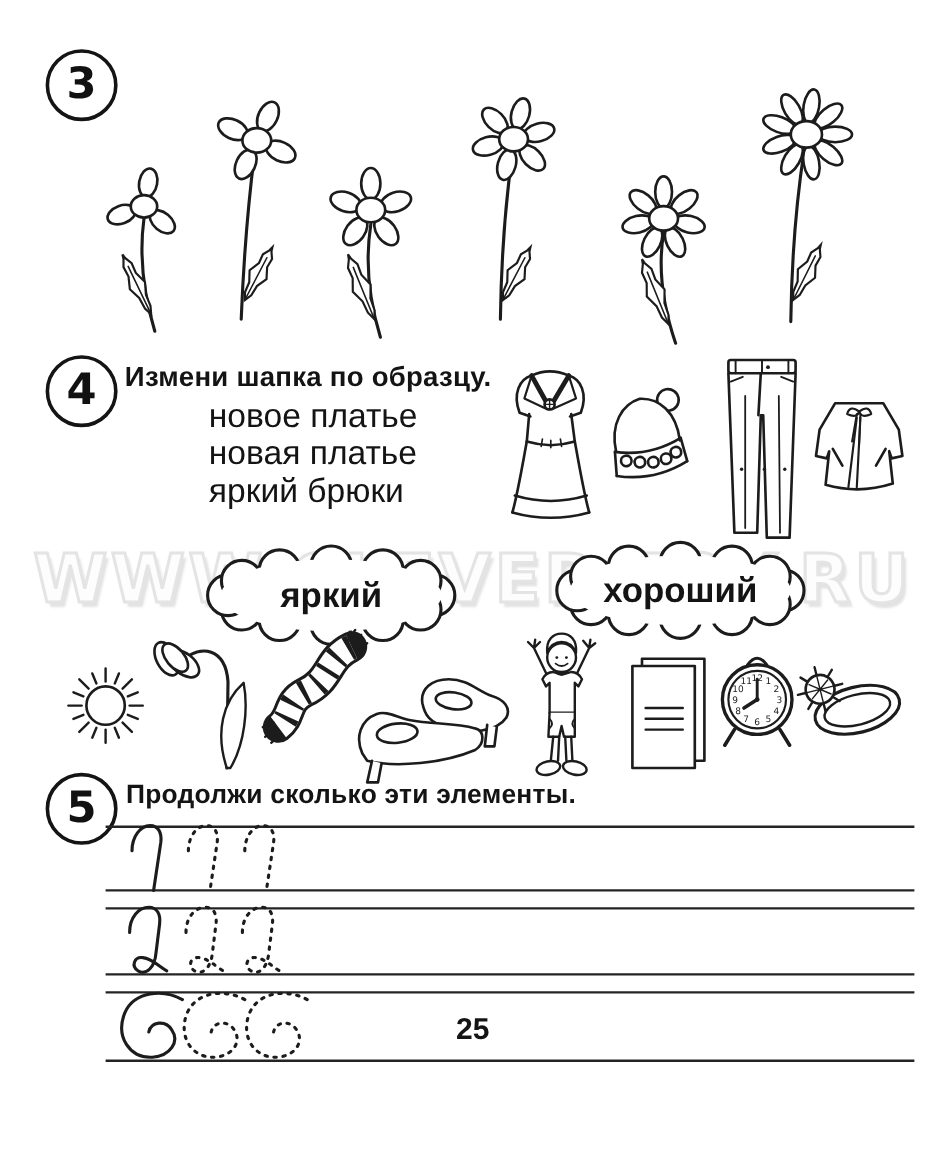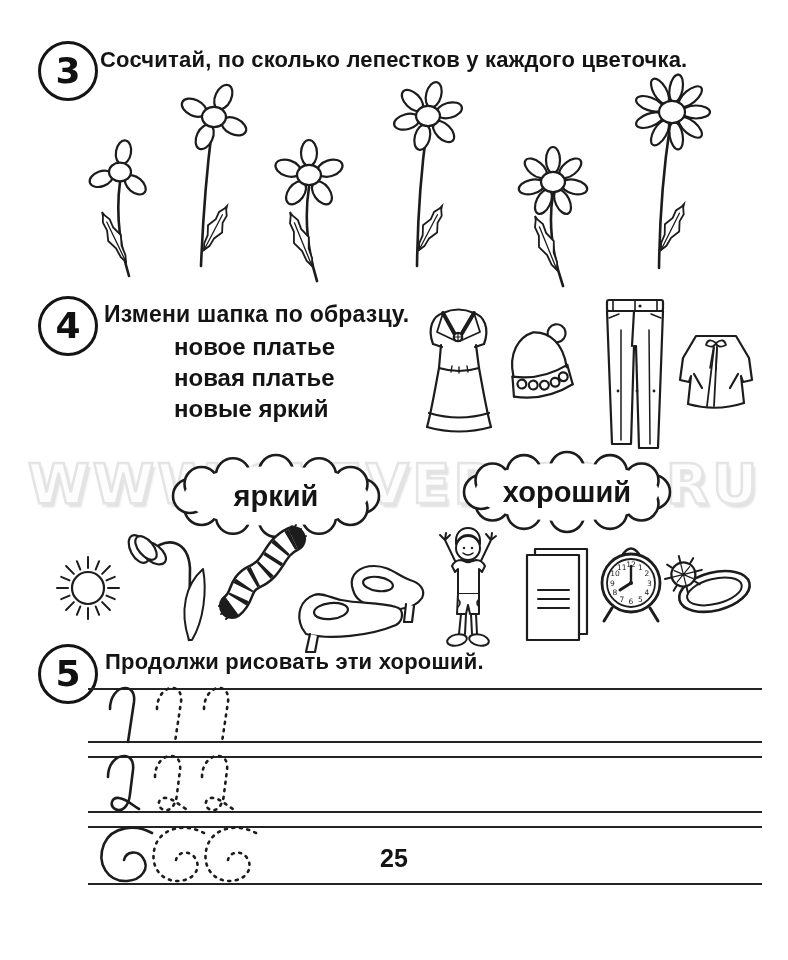--- a/index.html
+++ b/index.html
@@ -2,49 +2,48 @@
 <html><head>
 <meta charset="utf-8">
 <style>
   html,body{margin:0;padding:0;background:#fff;}
   .page{position:relative;width:788px;height:960px;background:#ffffff;overflow:hidden;
         font-family:"Liberation Sans",sans-serif;color:#141414;}
   .badge{position:absolute;left:38px;width:54px;height:54px;border:3.4px solid #141414;
          border-radius:50%;text-align:center;line-height:54px;
          font-family:"DejaVu Sans",sans-serif;font-weight:800;font-size:36px;color:#111;}
   .title{position:absolute;font-size:22px;font-weight:600;letter-spacing:0.2px;white-space:nowrap;}
-  .examples{position:absolute;left:174px;top:331px;font-size:24px;font-weight:700;line-height:31px;}
+  .examples{position:absolute;left:174px;top:331px;font-size:28px;font-weight:400;line-height:31px;}
   .watermark{position:absolute;left:0;top:451px;width:100%;text-align:center;
              font-family:"DejaVu Sans",sans-serif;font-weight:700;font-size:56px;letter-spacing:3px;
              color:#fdfdfd;-webkit-text-stroke:2.5px #e4e4e4;
              text-shadow:3px 4px 2px rgba(150,150,150,.28);white-space:nowrap;z-index:1;}
   svg.art{position:absolute;left:0;top:0;z-index:2;pointer-events:none;}
   .pagenum{position:absolute;left:0;top:844px;width:100%;text-align:center;
            font-size:25px;font-weight:600;}
 </style>
 </head>
 <body>
 
 <div class="page">
 
   <div class="badge" style="top:41px">3</div>
-  <div class="title" style="left:100px;top:47px">Сосчитай, по сколько лепестков у каждого цветочка.</div>
 
   <div class="badge" style="top:296px">4</div>
   <div class="title" style="left:104px;top:301px;font-size:23px">Измени шапка по образцу.</div>
   <div class="examples">
     <div>новое платье</div>
     <div>новая платье</div>
-    <div>новые яркий</div>
+    <div>яркий брюки</div>
   </div>
 
   <div class="watermark">WWW.CLEVER-TOY.RU</div>
 
   <div class="badge" style="top:644px">5</div>
-  <div class="title" style="left:105px;top:649px">Продолжи рисовать эти хороший.</div>
+  <div class="title" style="left:105px;top:649px">Продолжи сколько эти элементы.</div>
 
   <div class="pagenum">25</div>
 
   <svg class="art" width="788" height="960" viewBox="0 0 788 960">
     <g id="flowers-layer">
         <g fill="none" stroke="#1c1c1c" stroke-width="2.2" stroke-linecap="round">
           <path d="M120,182 Q114,226 129,276" stroke-width="2.6"></path>
           <path d="M126,262 L125.4,254.9 L121.6,245.7 L120.8,235.0 L113.2,227.5 L109.7,219.4 L104.4,215.1 L102,212 L102.9,215.9 L102.9,222.6 L107.1,230.5 L108.2,241.0 L116.0,248.3 L120.8,257.1 Z" fill="#fff" stroke-width="1.8"></path>
           <line x1="126" y1="262" x2="106.8" y2="222" stroke-width="1.3"></line>
           <ellipse cx="123.4729635533386" cy="152.30384493975583" rx="12" ry="7.5" fill="#fff" transform="rotate(-80 123.4729635533386 152.30384493975583)"></ellipse>

